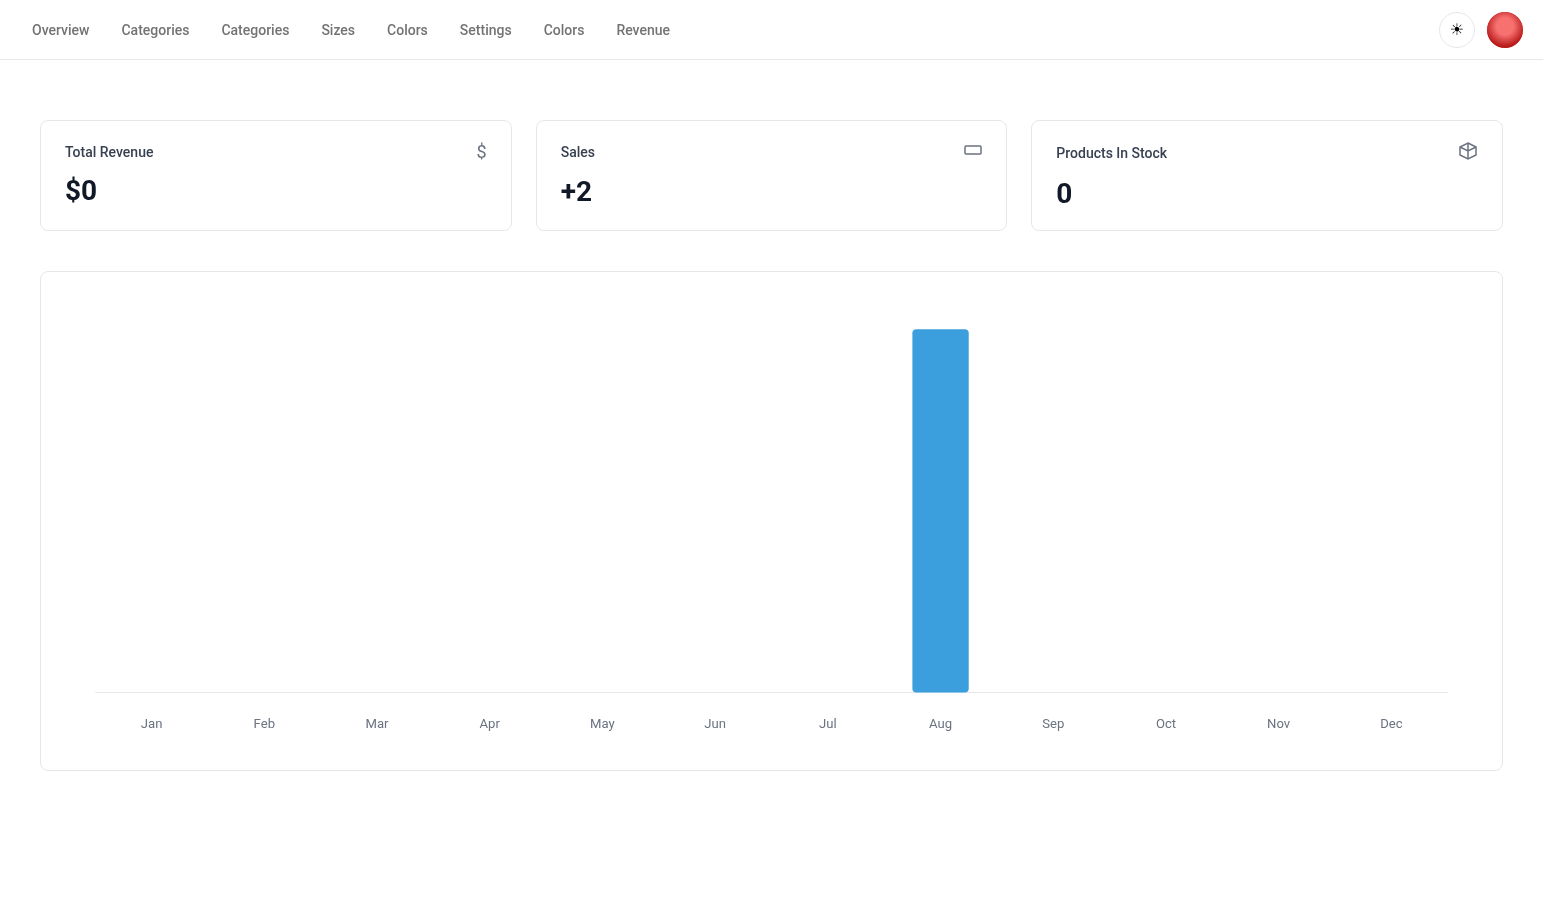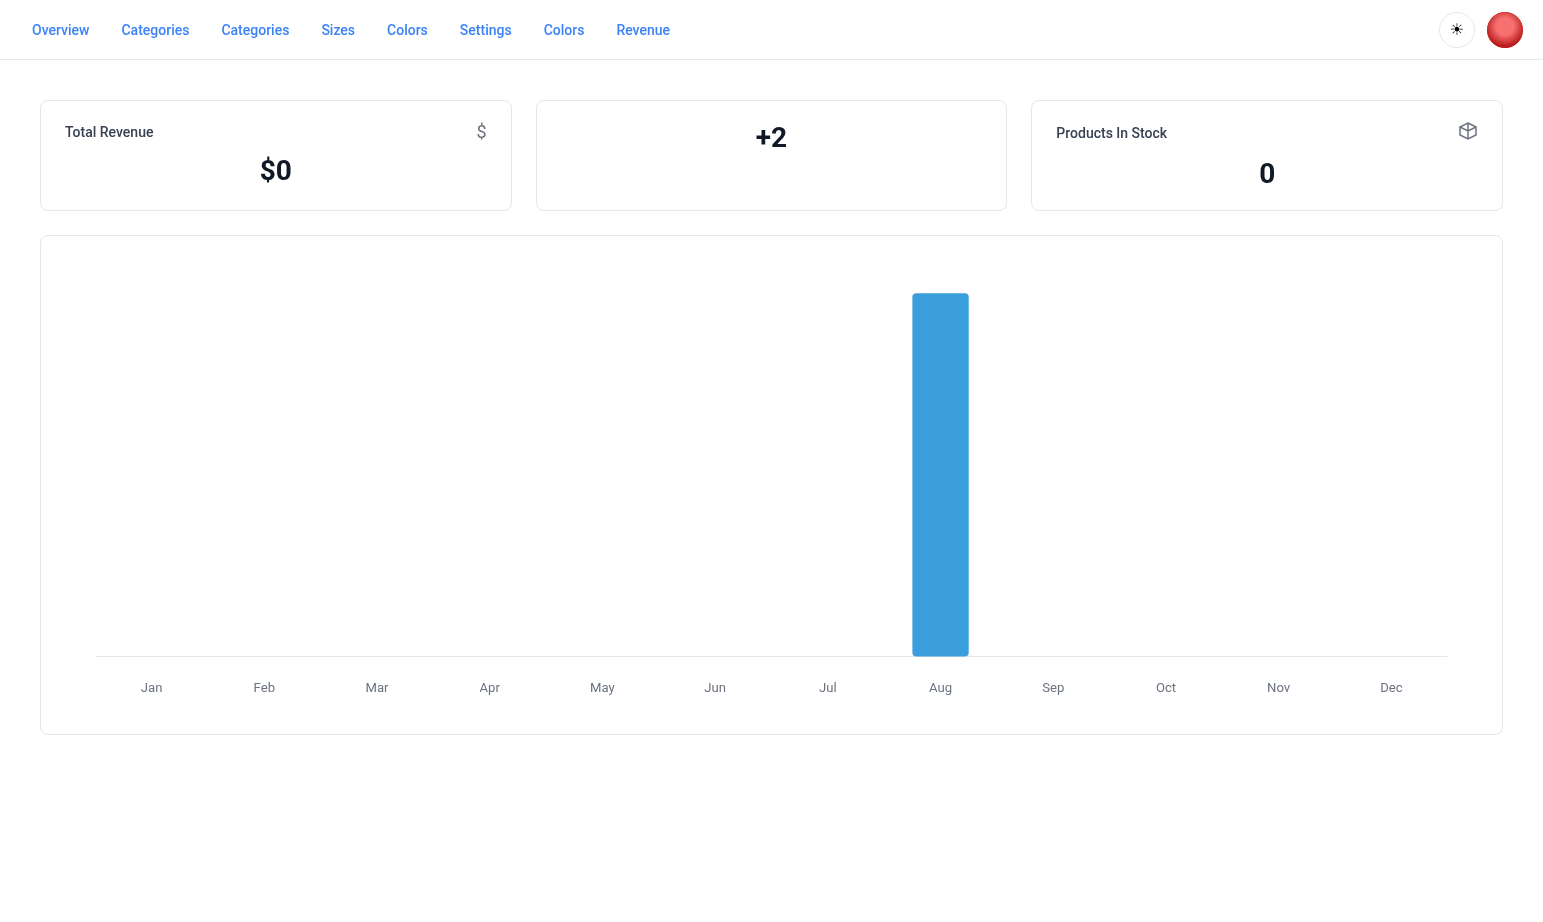--- a/index.html
+++ b/index.html
@@ -31,21 +31,21 @@
       display: flex;
       align-items: center;
       gap: 8px;
       flex: 1;
     }
 
     .nav-item {
       padding: 8px 12px;
       font-size: 14px;
       font-weight: 500;
-      color: #3b82f6;
+      color: #737373;
       cursor: pointer;
       text-decoration: none;
       border-radius: 4px;
     }
 
     .nav-actions {
       display: flex;
       align-items: center;
       gap: 12px;
       margin-left: auto;
@@ -85,21 +85,21 @@
 
     
     .main-content {
       padding: 40px 40px 0 40px;
     }
 
     
     .stats-row {
       display: flex;
       gap: 24px;
-      text-align: center;
+      margin-top: 20px;
     }
 
     .stat-card {
       flex: 1;
       border: 1px solid #e5e7eb;
       border-radius: 8px;
       padding: 20px 24px;
       background: #ffffff;
     }
 
@@ -122,21 +122,21 @@
     }
 
     .stat-card-value {
       font-size: 28px;
       font-weight: 700;
       color: #111827;
     }
 
     
     .chart-container {
-      margin-top: 24px;
+      margin-top: 40px;
       border: 1px solid #e5e7eb;
       border-radius: 8px;
       padding: 24px;
       background: #ffffff;
       height: 500px;
       position: relative;
     }
 
     .chart-inner {
       width: 100%;
@@ -179,20 +179,28 @@
 
     <div class="stat-card">
       <div class="stat-card-header">
         <span class="stat-card-title">Total Revenue</span>
         <span class="stat-card-icon">$</span>
       </div>
       <div class="stat-card-value">$0</div>
     </div>
 
     <div class="stat-card">
+      <div class="stat-card-header">
+        <span class="stat-card-title">Sales</span>
+        <span class="stat-card-icon">
+          <svg width="18" height="18" viewBox="0 0 18 18" fill="none" xmlns="http://www.w3.org/2000/svg">
+            <rect x="1" y="5" width="16" height="8" rx="1" stroke="#6b7280" stroke-width="1.5" fill="none"></rect>
+          </svg>
+        </span>
+      </div>
       <div class="stat-card-value">+2</div>
     </div>
 
     <div class="stat-card">
       <div class="stat-card-header">
         <span class="stat-card-title">Products In Stock</span>
         <span class="stat-card-icon">
           <svg width="20" height="20" viewBox="0 0 20 20" fill="none" xmlns="http://www.w3.org/2000/svg">
             <path d="M10 2L18 6V14L10 18L2 14V6L10 2Z" stroke="#6b7280" stroke-width="1.5" fill="none"></path>
             <path d="M10 2V18M2 6L10 10L18 6" stroke="#6b7280" stroke-width="1.5"></path>

